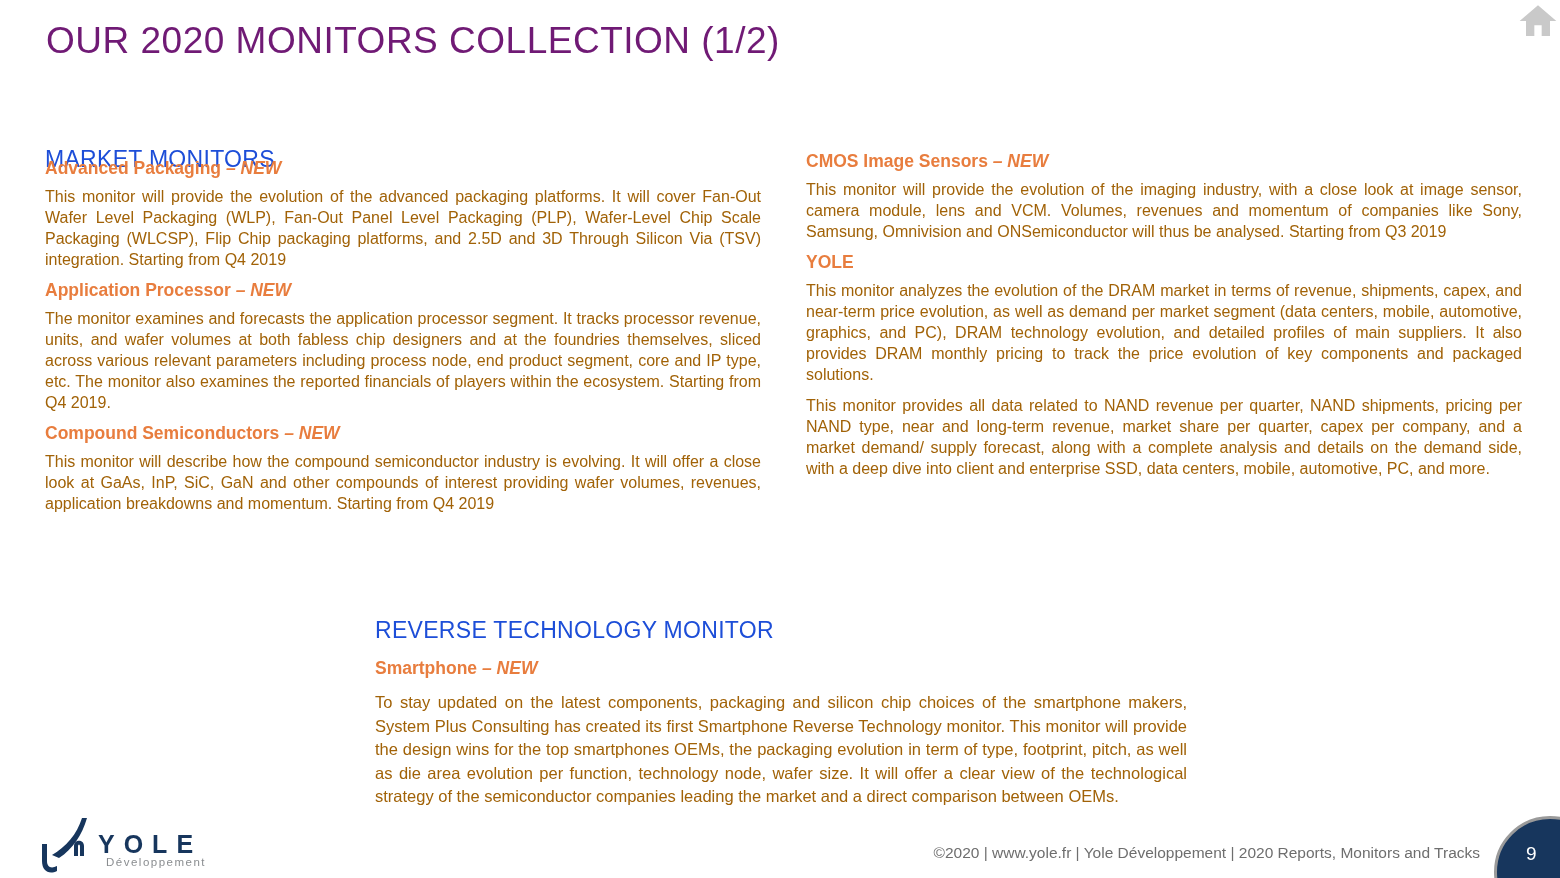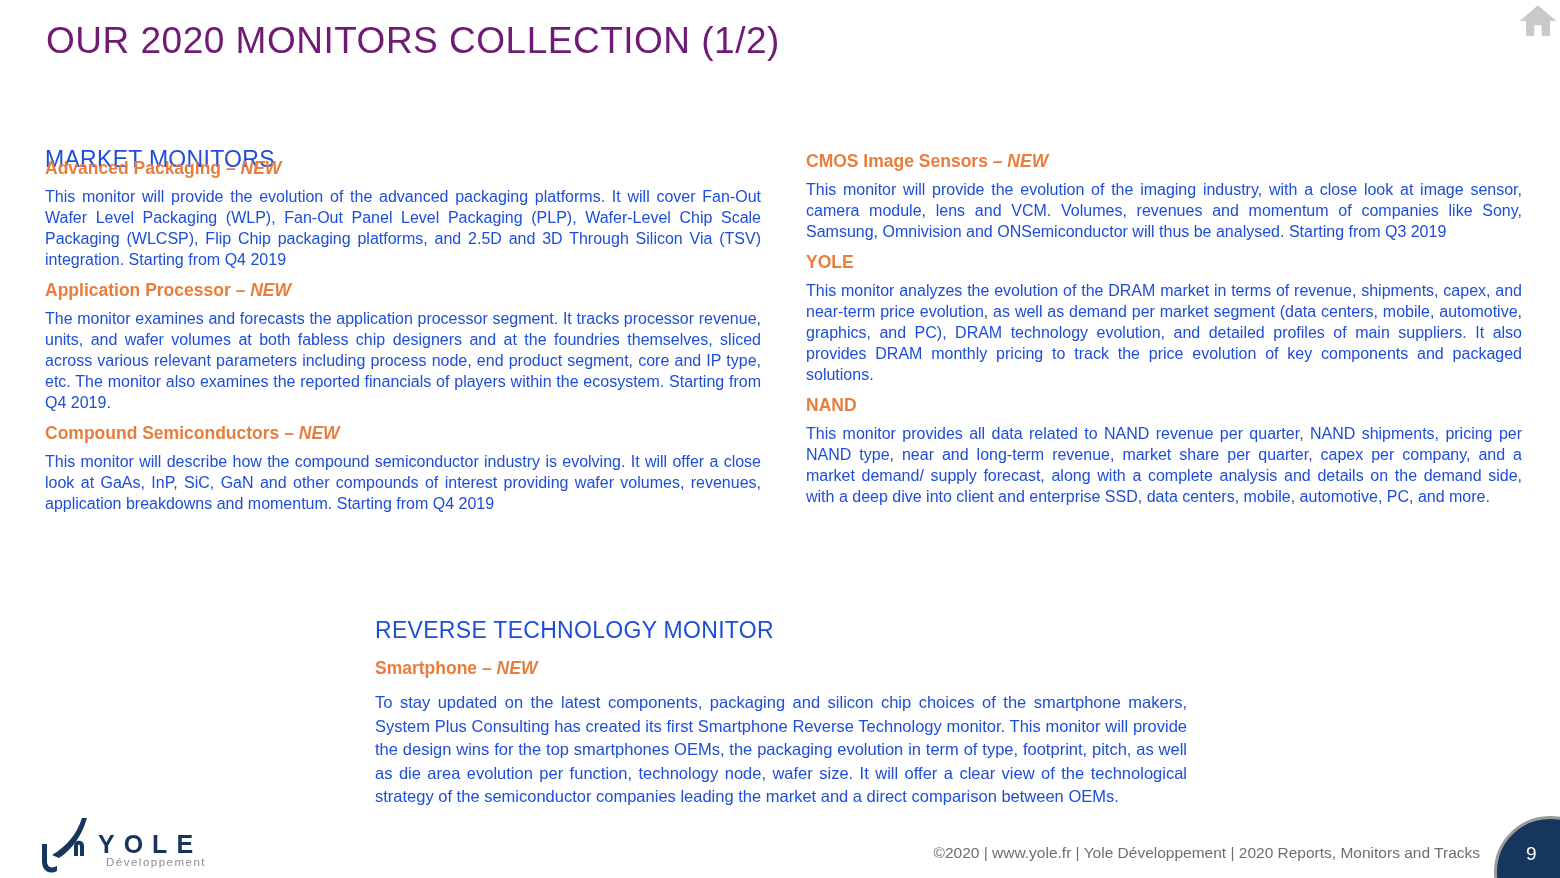--- a/index.html
+++ b/index.html
@@ -48,21 +48,21 @@
   .item-title {
     font-size: 17.5px;
     font-weight: bold;
     color: #E87D3E;
     margin-bottom: 7px;
   }
   .item-title .suffix { font-style: italic; margin-top: 24px; }
   .item-body {
     font-size: 16px;
     line-height: 21px;
-    color: #1d4ed8;
+    color: #a16207;
     text-align: justify;
   }
 
   
   .reverse-block { position: absolute; left: 375px; top: 597px; width: 812px; }
   .reverse-block .section-heading { margin-bottom: 14px; }
   .reverse-block .item-title { margin-bottom: 12px; }
   .reverse-block .item-body { font-size: 16.5px; line-height: 23.5px; }
 
   
@@ -135,21 +135,20 @@
 <div class="col col-right">
   <div class="monitor-item">
     <h3 class="item-title"><span>CMOS Image Sensors</span> <em class="suffix">– NEW</em></h3>
     <p class="item-body">This monitor will provide the evolution of the imaging industry, with a close look at image sensor, camera module, lens and VCM. Volumes, revenues and momentum of companies like Sony, Samsung, Omnivision and ONSemiconductor will thus be analysed. Starting from Q3 2019</p>
   </div>
   <div class="monitor-item">
     <h3 class="item-title"><span>YOLE</span><em class="suffix"></em></h3>
     <p class="item-body">This monitor analyzes the evolution of the DRAM market in terms of revenue, shipments, capex, and near-term price evolution, as well as demand per market segment (data centers, mobile, automotive, graphics, and PC), DRAM technology evolution, and detailed profiles of main suppliers. It also provides DRAM monthly pricing to track the price evolution of key components and packaged solutions.</p>
   </div>
   <div class="monitor-item">
-    <h3 class="item-title"><span>NAND</span><em class="suffix"></em></h3>
     <p class="item-body">This monitor provides all data related to NAND revenue per quarter, NAND shipments, pricing per NAND type, near and long-term revenue, market share per quarter, capex per company, and a market demand/ supply forecast, along with a complete analysis and details on the demand side, with a deep dive into client and enterprise SSD, data centers, mobile, automotive, PC, and more.</p>
   </div>
 </div>
 
 <div class="reverse-block">
   <h2 class="section-heading">REVERSE TECHNOLOGY MONITOR</h2>
   <div class="monitor-item">
     <h3 class="item-title"><span>Smartphone</span> <em class="suffix">– NEW</em></h3>
     <p class="item-body">To stay updated on the latest components, packaging and silicon chip choices of the smartphone makers, System Plus Consulting has created its first Smartphone Reverse Technology monitor. This monitor will provide the design wins for the top smartphones OEMs, the packaging evolution in term of type, footprint, pitch, as well as die area evolution per function, technology node, wafer size. It will offer a clear view of the technological strategy of the semiconductor companies leading the market and a direct comparison between OEMs.</p>
   </div>

